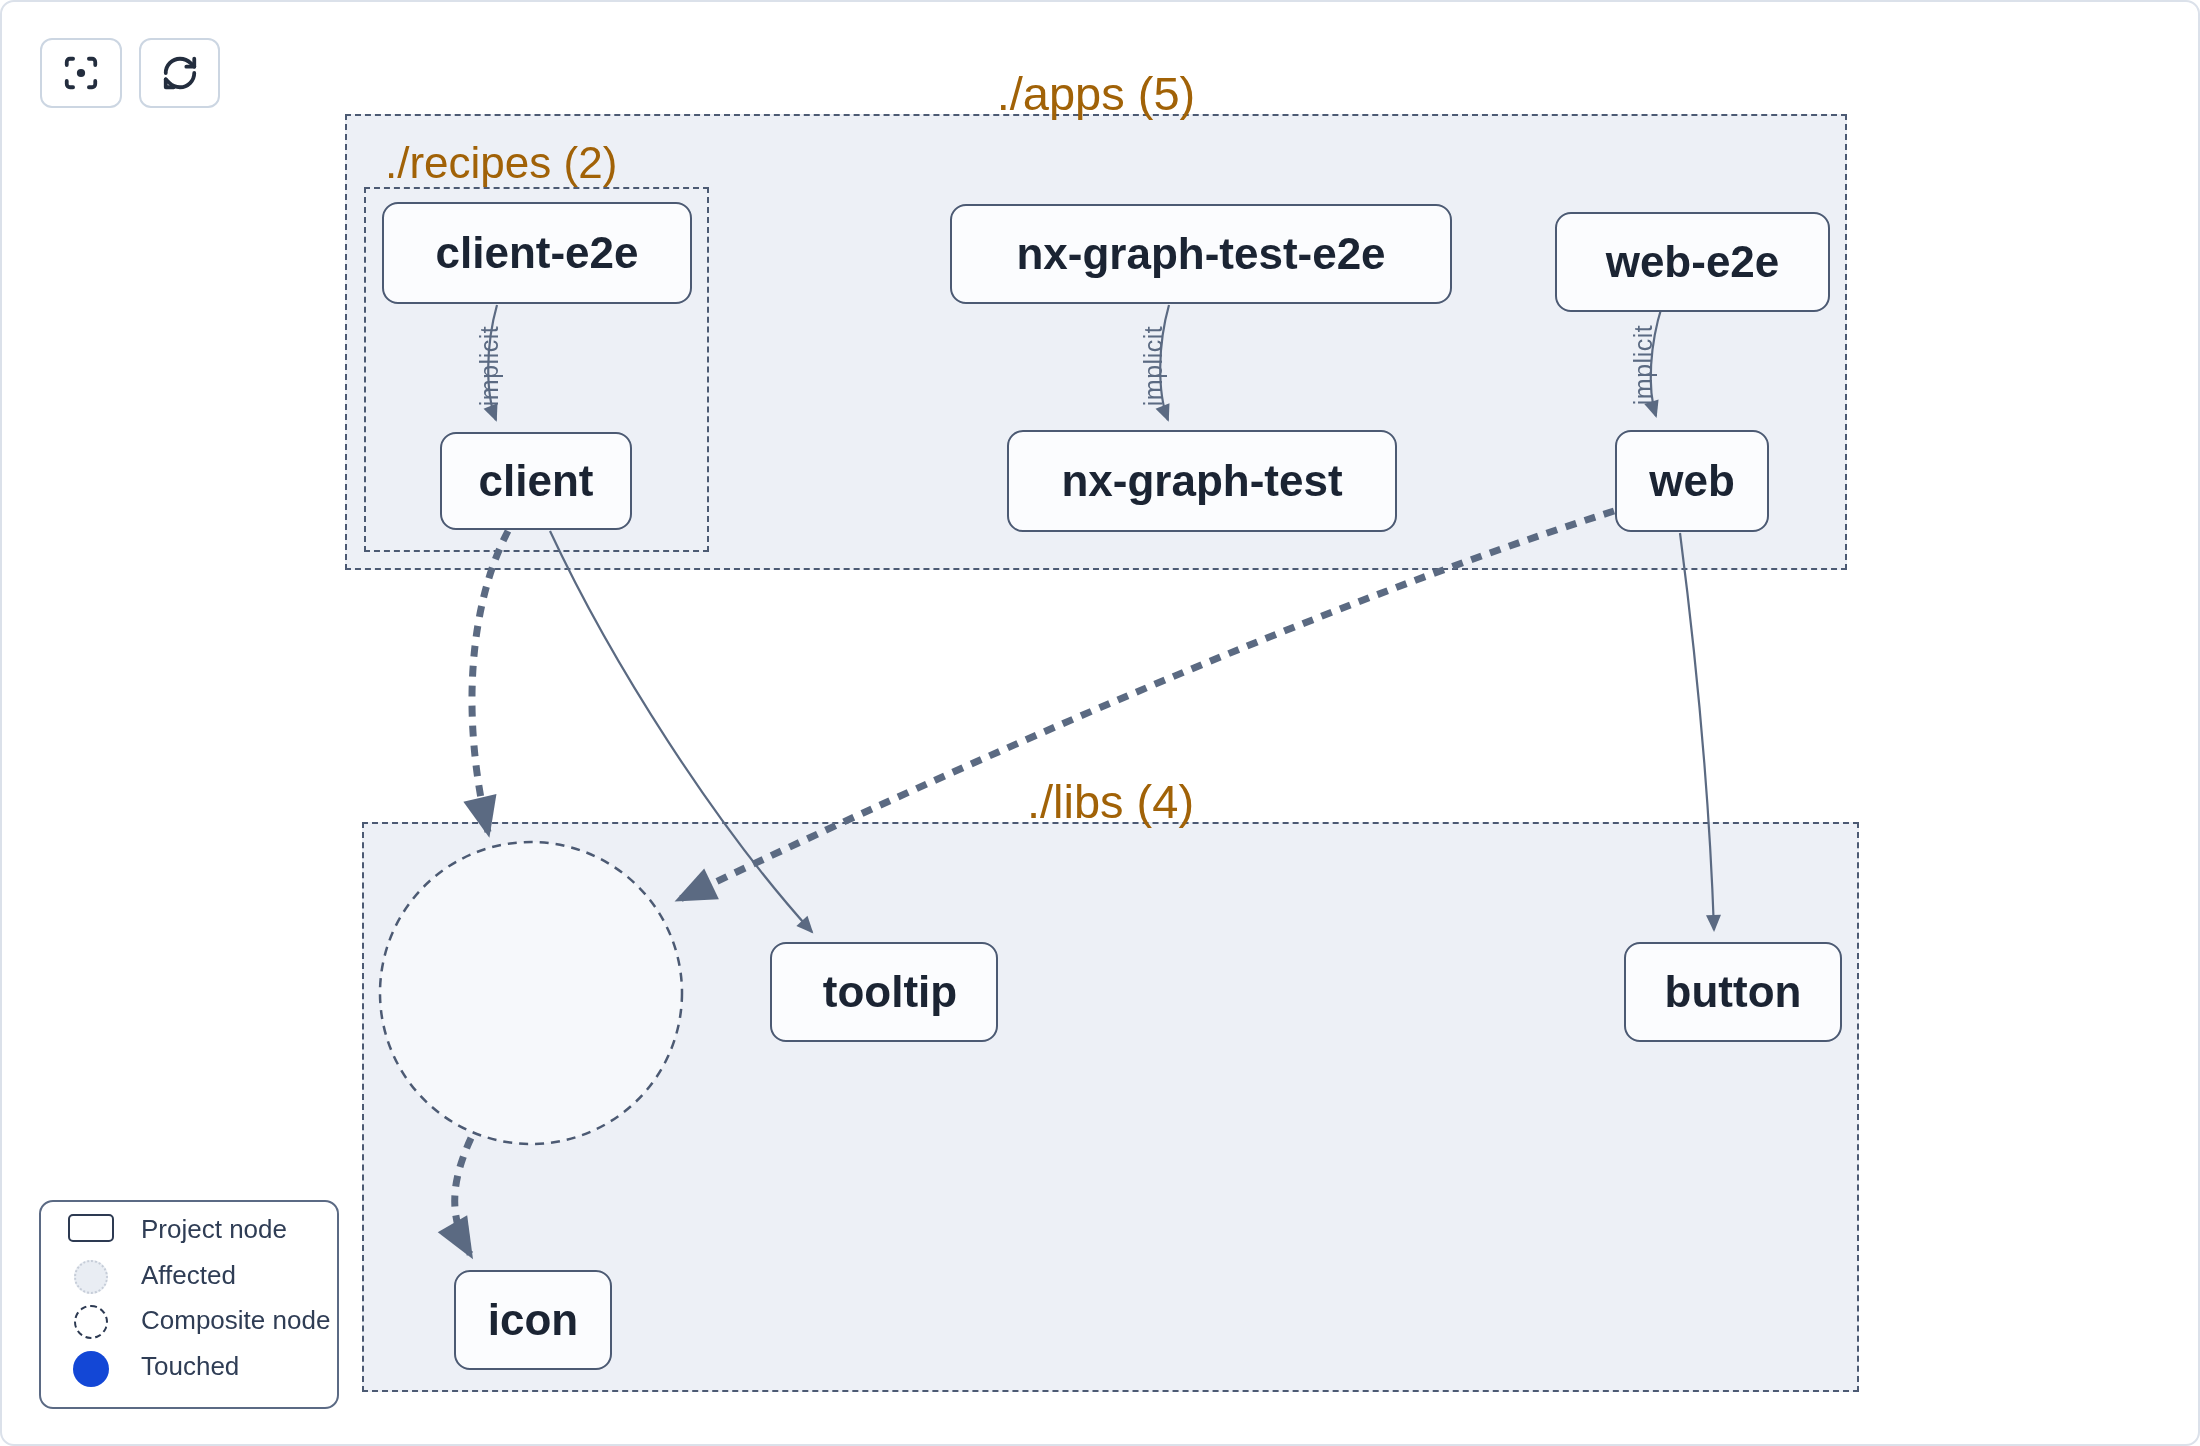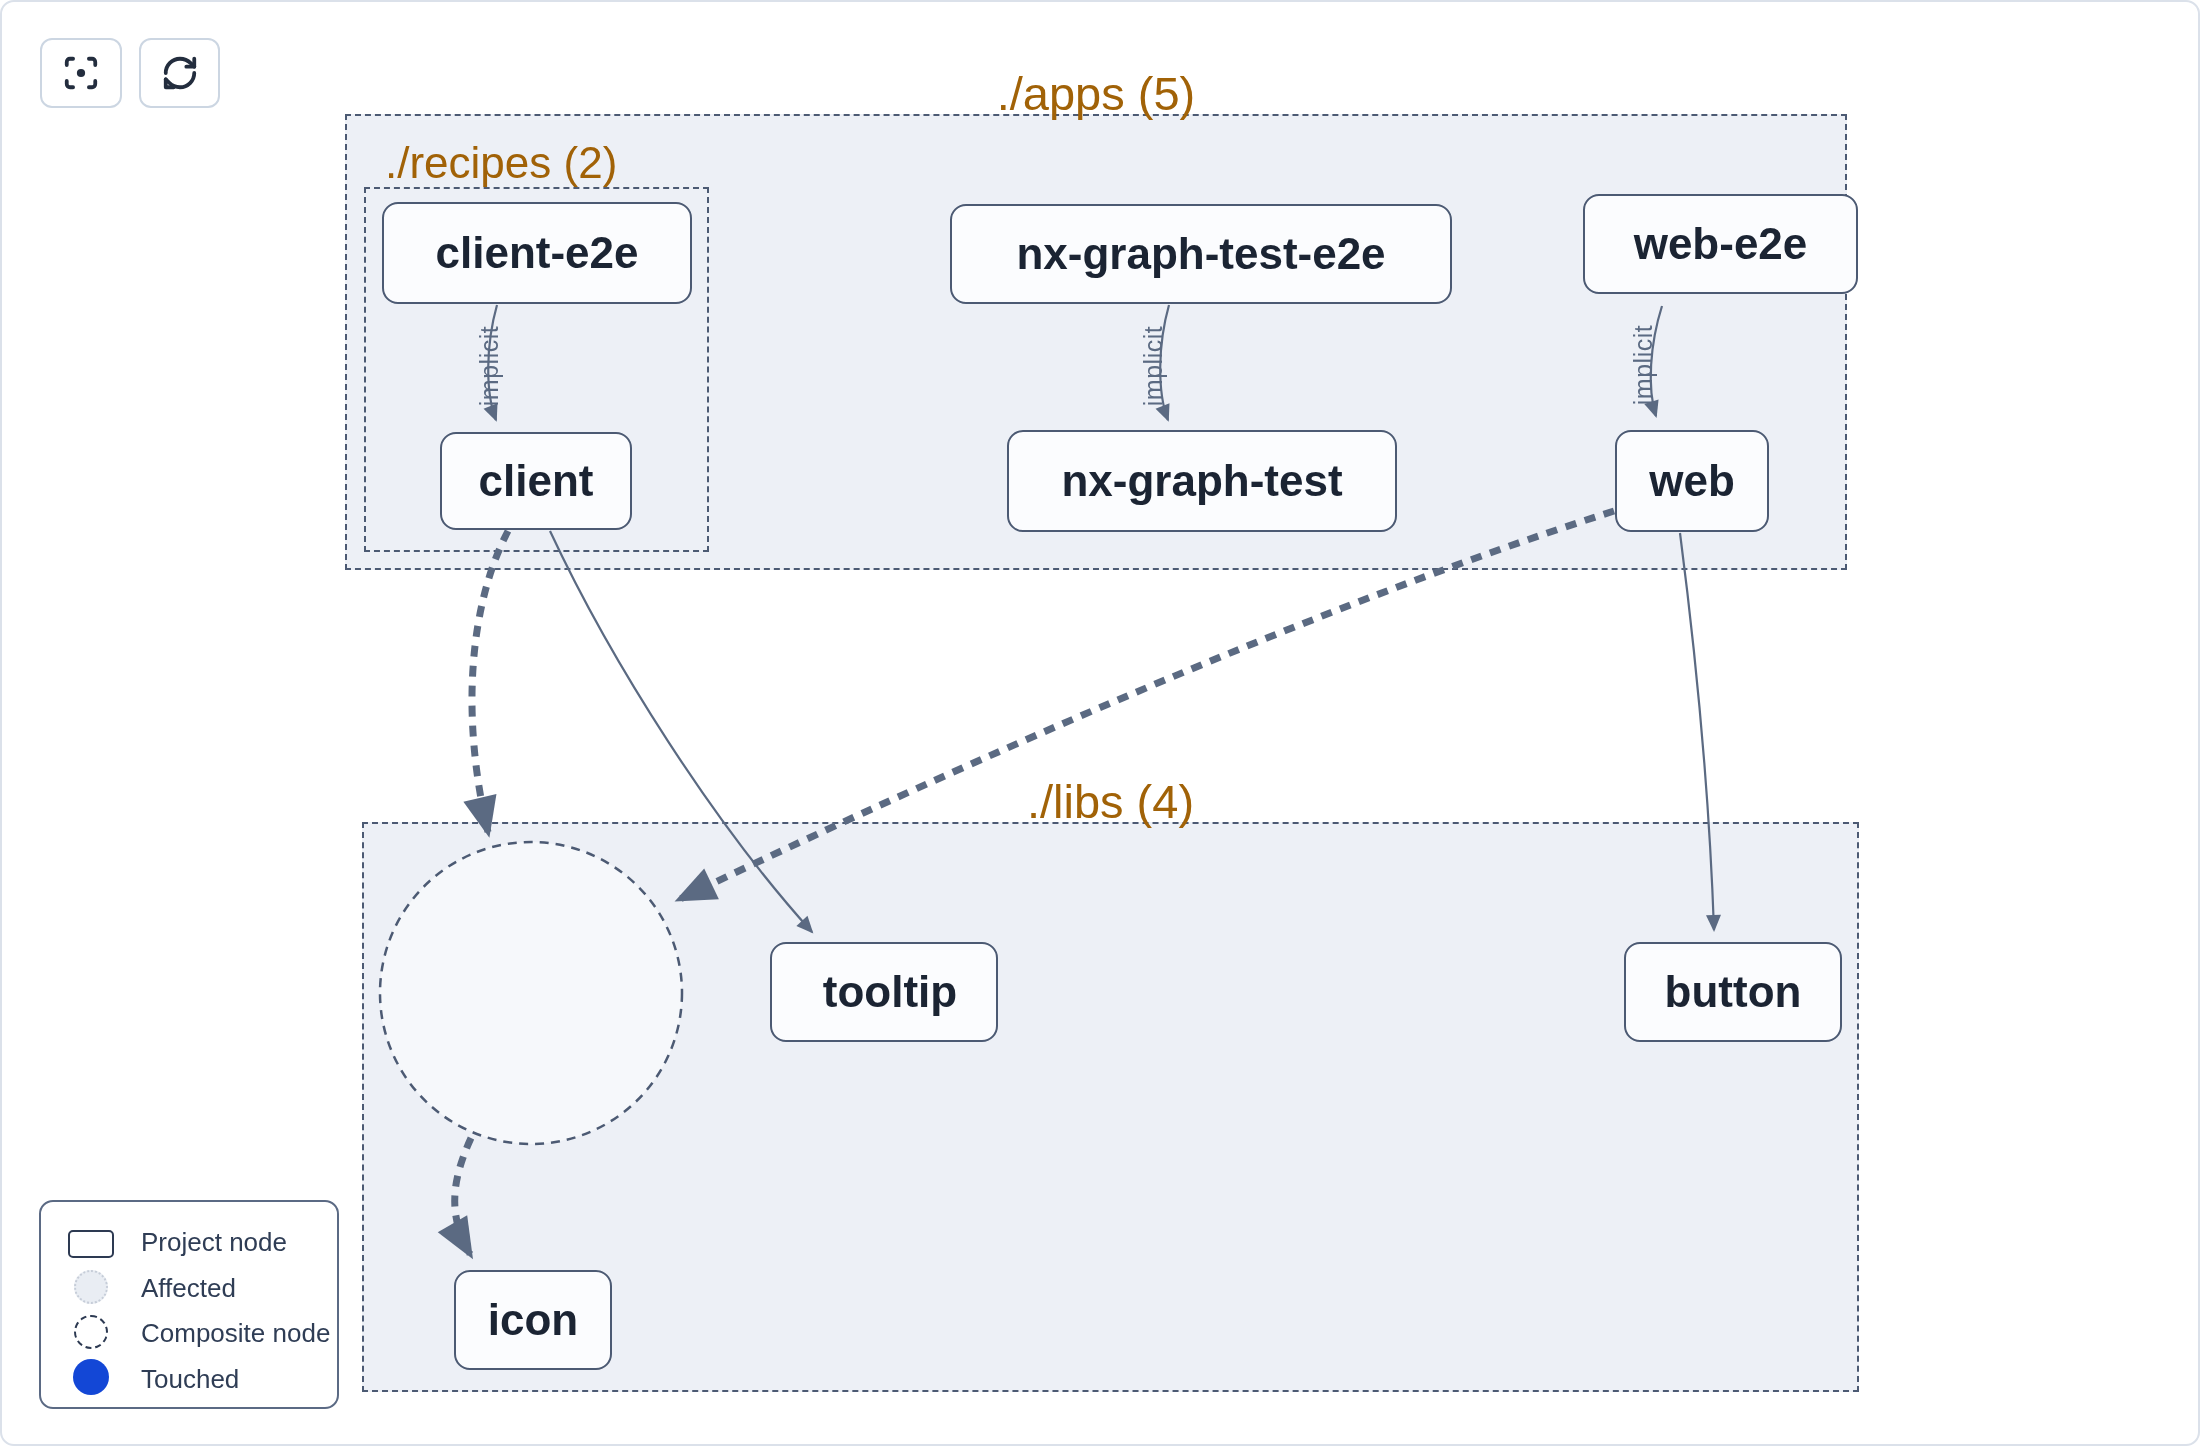--- a/index.html
+++ b/index.html
@@ -31,21 +31,21 @@
     position:absolute;width:82px;height:70px;box-sizing:border-box;background:#fff;
     border:2px solid #ccd6e2;border-radius:12px;display:flex;align-items:center;justify-content:center;
     z-index:5;cursor:pointer;
   }
   .toolbar-btn svg{stroke:#232d3e;fill:none;stroke-width:2.4;stroke-linecap:round;stroke-linejoin:round;}
   .legend{
     position:absolute;left:37px;top:1198px;width:300px;height:209px;box-sizing:border-box;
     background:#fff;border:2px solid #5b6a84;border-radius:14px;z-index:5;
     display:flex;flex-direction:column;justify-content:space-evenly;padding:10px 0;
   }
-  .legend-row{display:flex;align-items:flex-end;gap:0;height:44px;}
+  .legend-row{display:flex;align-items:flex-start;gap:0;height:44px;}
   .legend-swatch{width:100px;display:flex;align-items:center;justify-content:center;flex:0 0 100px;}
   .legend-text{font-size:26px;color:#2f3d55;}
   .sw-project{width:46px;height:28px;border:2.5px solid #2d3a52;border-radius:5px;background:#fff;box-sizing:border-box;}
   .sw-composite{width:34px;height:34px;border:2.5px dashed #2d3a52;border-radius:50%;box-sizing:border-box;}
   .sw-affected{width:34px;height:34px;border:2px dotted #c6cdd8;border-radius:50%;background:#e9edf3;box-sizing:border-box;}
   .sw-touched{width:36px;height:36px;border-radius:50%;background:#1347d6;}
 </style>
 </head>
 <body>
 
@@ -91,21 +91,21 @@
   </div>
   <div class="node" style="left:438px;top:430px;width:192px;height:98px;">
     <span>client</span>
   </div>
   <div class="node" style="left:948px;top:202px;width:502px;height:100px;">
     <span>nx-graph-test-e2e</span>
   </div>
   <div class="node" style="left:1005px;top:428px;width:390px;height:102px;">
     <span>nx-graph-test</span>
   </div>
-  <div class="node" style="left:1553px;top:192px;width:275px;height:100px;margin-left:28px;">
+  <div class="node" style="left:1553px;top:210px;width:275px;height:100px;">
     <span>web-e2e</span>
   </div>
   <div class="node" style="left:1613px;top:428px;width:154px;height:102px;">
     <span>web</span>
   </div>
   <div class="node" style="left:768px;top:940px;width:228px;height:100px;padding-left:12px;">
     <span>tooltip</span>
   </div>
   <div class="node" style="left:1622px;top:940px;width:218px;height:100px;">
     <span>button</span>

